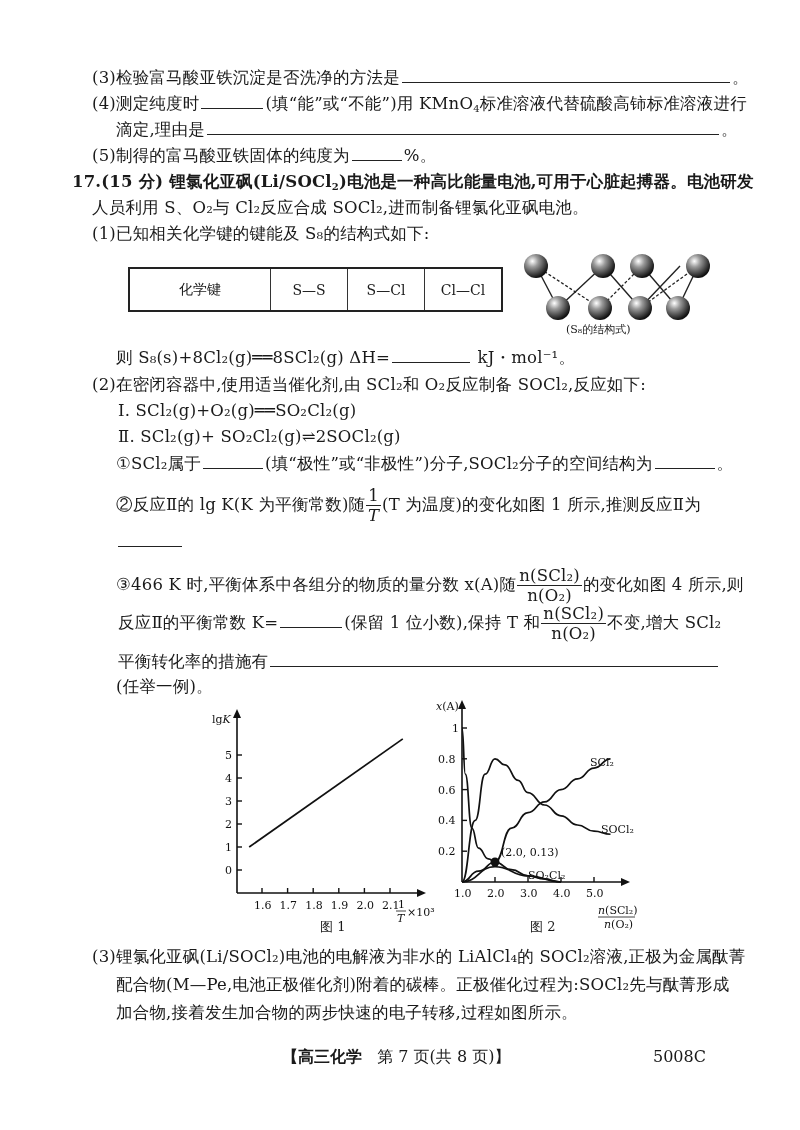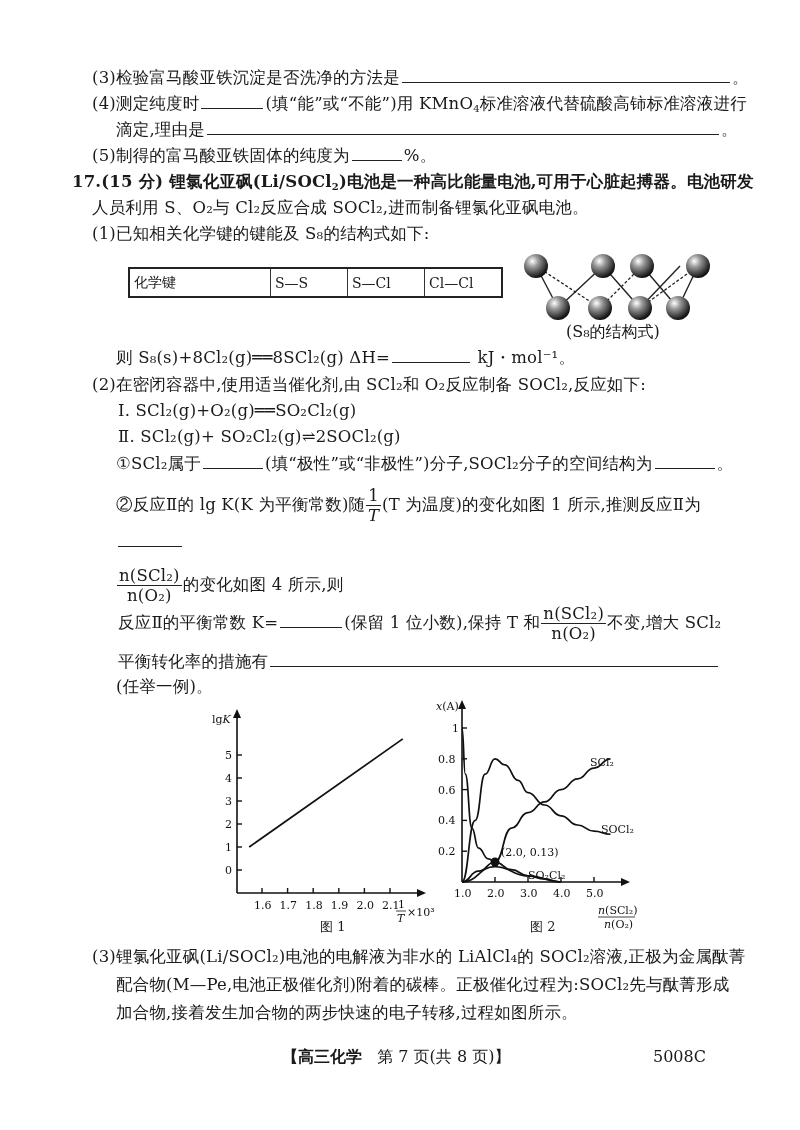--- a/index.html
+++ b/index.html
@@ -17,21 +17,21 @@
   .frac { display: inline-block; vertical-align: middle; text-align: center; margin: 0 1px; }
   .frac .num { display: block; border-bottom: 1px solid #222; padding: 0 2px; line-height: 19px; }
   .frac .den { display: block; line-height: 19px; }
   .ital { font-style: italic; }
 
   
   table.bond {
     position: absolute; left: 128px; top: 267px; border-collapse: collapse;
     font-size: 14px; font-family: "DejaVu Serif", "Liberation Serif", serif;
   }
-  table.bond td { border: 1.3px solid #333; text-align: left; height: 27px; padding: 0 4px; }
+  table.bond td { border: 1.3px solid #333; text-align: center; height: 27px; padding: 7px 4px; }
   table.bond { border: 2px solid #222; }
   table.bond td.h { width: 132px; }
   table.bond td.c { width: 68px; }
 
   .caption { position: absolute; font-size: 13px; white-space: nowrap; }
   .footer { position: absolute; top: 1047px; font-size: 16px; white-space: nowrap; }
   .footer b { font-family: "DejaVu Sans", "Liberation Sans", sans-serif; }
 
   svg { position: absolute; overflow: visible; }
   .ax { stroke: #111; stroke-width: 1.6; fill: none; }
@@ -99,21 +99,21 @@
   </g>
   <circle cx="16" cy="18" r="12" fill="url(#ball)"></circle>
   <circle cx="83" cy="18" r="12" fill="url(#ball)"></circle>
   <circle cx="122" cy="18" r="12" fill="url(#ball)"></circle>
   <circle cx="178" cy="18" r="12" fill="url(#ball)"></circle>
   <circle cx="38" cy="60" r="12" fill="url(#ball)"></circle>
   <circle cx="80" cy="60" r="12" fill="url(#ball)"></circle>
   <circle cx="120" cy="60" r="12" fill="url(#ball)"></circle>
   <circle cx="158" cy="60" r="12" fill="url(#ball)"></circle>
 </svg>
-<div class="caption" style="left:566px; top:322px; font-size:16px;">(S₈的结构式)</div>
+<div class="caption" style="left:566px; top:322px; font-size:11px;">(S₈的结构式)</div>
 
 <div class="line" style="top:346px; left:116px;">
   <span>则 S₈(s)+8Cl₂(g)══8SCl₂(g)   ΔH=</span><span class="blank" style="width:78px;"></span>
   <span>kJ・mol⁻¹。</span>
 </div>
 
 <div class="line" style="top:374px; left:92px;">
   <span>(2)在密闭容器中,使用适当催化剂,由 SCl₂和 O₂反应制备 SOCl₂,反应如下:</span>
 </div>
 <div class="line" style="top:400px; left:118px;">
@@ -127,21 +127,21 @@
 </div>
 
 <div class="line" style="top:486px; left:116px;">
   <span>②反应Ⅱ的 lg K(K 为平衡常数)随</span><span class="frac"><span class="num">1</span><span class="den ital">T</span></span><span>(T 为温度)的变化如图 1 所示,推测反应Ⅱ为</span>
 </div>
 <div class="line" style="top:530px; left:116px;">
   <span class="blank" style="width:64px;"></span>
 </div>
 
 <div class="line" style="top:566px; left:116px;">
-  <span class="frac"><span class="num">n(SCl₂)</span><span class="den">n(O₂)</span></span><span>的变化如图 4 所示,则</span>
+  <span>③466 K 时,平衡体系中各组分的物质的量分数 x(A)随</span><span class="frac"><span class="num">n(SCl₂)</span><span class="den">n(O₂)</span></span><span>的变化如图 4 所示,则</span>
 </div>
 <div class="line" style="top:604px; left:118px;">
   <span>反应Ⅱ的平衡常数 K=</span><span class="blank" style="width:62px;"></span><span>(保留 1 位小数),保持 T 和</span><span class="frac"><span class="num">n(SCl₂)</span><span class="den">n(O₂)</span></span><span>不变,增大 SCl₂</span>
 </div>
 <div class="line" style="top:650px; left:118px;">
   <span>平衡转化率的措施有</span><span class="blank" style="width:448px;"></span>
 </div>
 <div class="line" style="top:676px; left:116px;">
   <span>(任举一例)。</span>
 </div>

